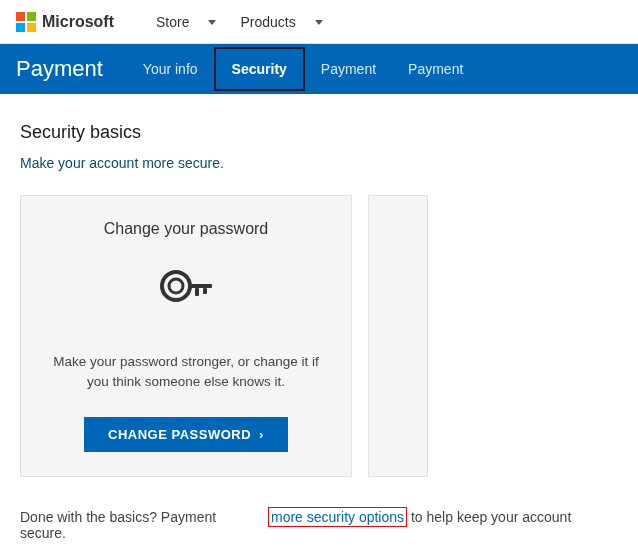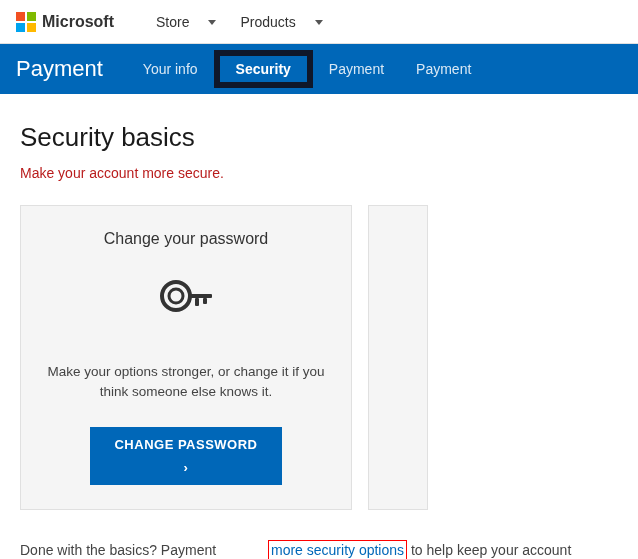--- a/index.html
+++ b/index.html
@@ -89,38 +89,38 @@
       color: rgba(255,255,255,0.85);
       font-size: 14px;
       padding: 0 16px;
       height: 38px;
       display: flex;
       align-items: center;
     }
     .account-nav-items li.active a {
       color: #fff;
       background: transparent;
-      border: 6px solid #0f172a;
-      height: 38px;
+      border: 2px solid #0f172a;
+      height: 44px;
       font-weight: 600;
     }
 
     
     .main-content {
       padding: 28px 20px 20px 20px;
     }
     .page-title {
-      font-size: 26px;
+      font-size: 18px;
       font-weight: 300;
       color: #1a1a1a;
       margin-bottom: 8px;
     }
     .page-subtitle {
       font-size: 14px;
-      color: #b91c1c;
+      color: #0c4a6e;
       margin-bottom: 24px;
       margin-top: 12px;
     }
 
     
     .cards-row {
       display: flex;
       gap: 16px;
       overflow: hidden;
     }
@@ -155,21 +155,20 @@
       color: #fff;
       border: none;
       padding: 10px 24px;
       font-size: 13px;
       font-weight: 600;
       letter-spacing: 0.5px;
       cursor: pointer;
       text-transform: uppercase;
       display: flex;
       gap: 8px;
-      flex-direction: column;
     }
 
     
     .card-partial {
       background: #f5f5f5;
       border: 1px solid #e0e0e0;
       flex: 0 0 auto;
       width: 60px;
       overflow: hidden;
     }
@@ -256,21 +255,21 @@
 
           <circle cx="25" cy="28" r="14" stroke="#333" stroke-width="4" fill="none"></circle>
           <circle cx="25" cy="28" r="7" stroke="#333" stroke-width="3" fill="none"></circle>
 
           <rect x="37" y="26" width="24" height="4" rx="1" fill="#333"></rect>
 
           <rect x="52" y="30" width="4" height="6" rx="1" fill="#333"></rect>
           <rect x="44" y="30" width="4" height="8" rx="1" fill="#333"></rect>
         </svg>
       </div>
-      <p class="card-description">Make your options stronger, or change it if you think someone else knows it.</p>
+      <p class="card-description">Make your password stronger, or change it if you think someone else knows it.</p>
       <button class="card-button">
         <span>CHANGE PASSWORD</span>
         <span>›</span>
       </button>
     </div>
 
     <div class="card-partial"></div>
   </div>
 
   <p class="footer-text">

